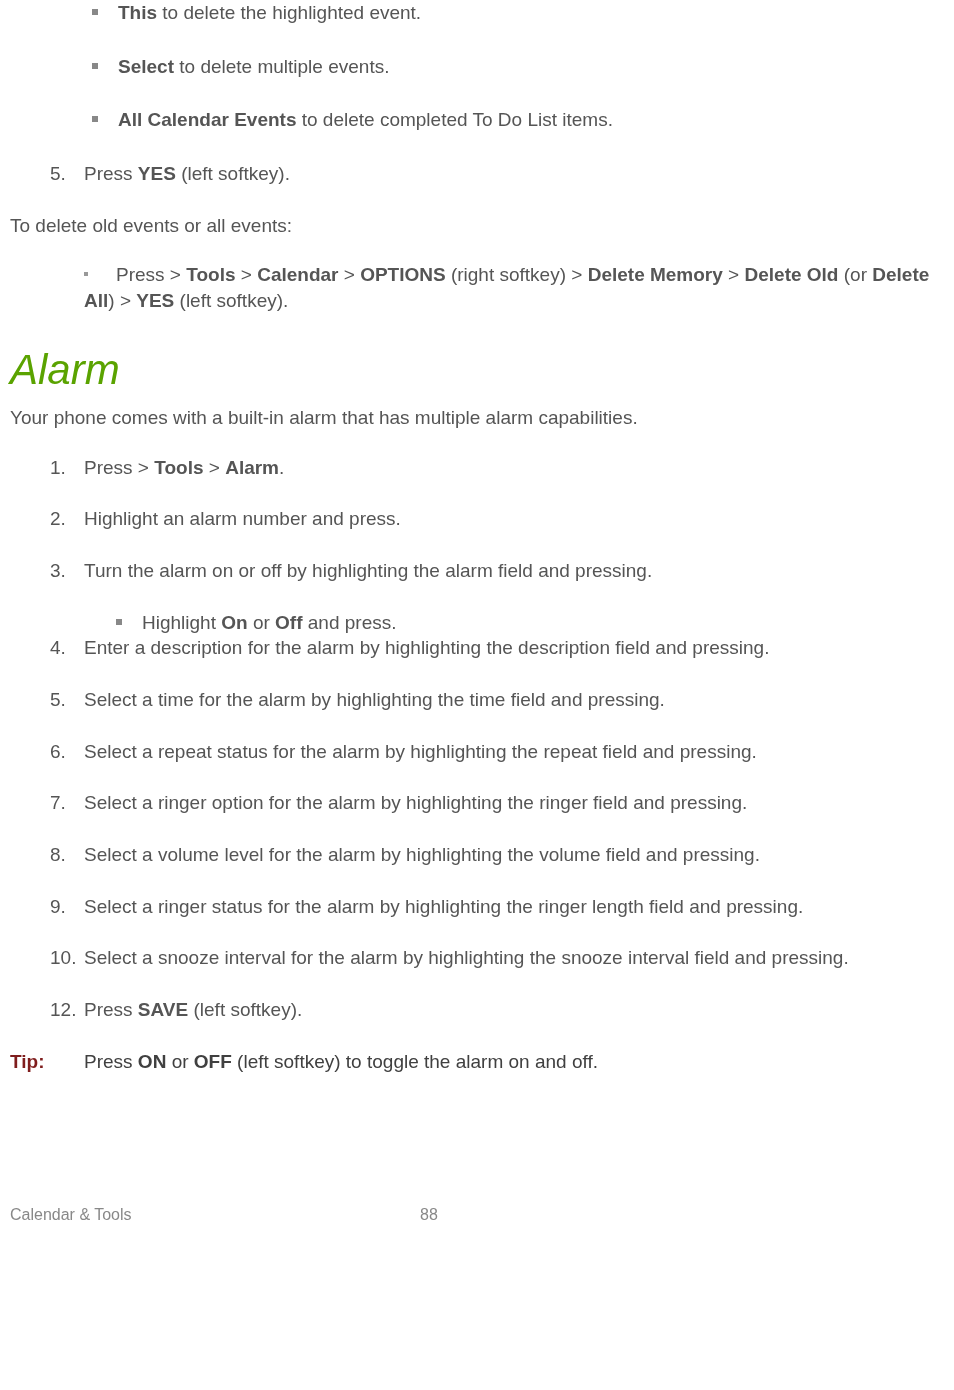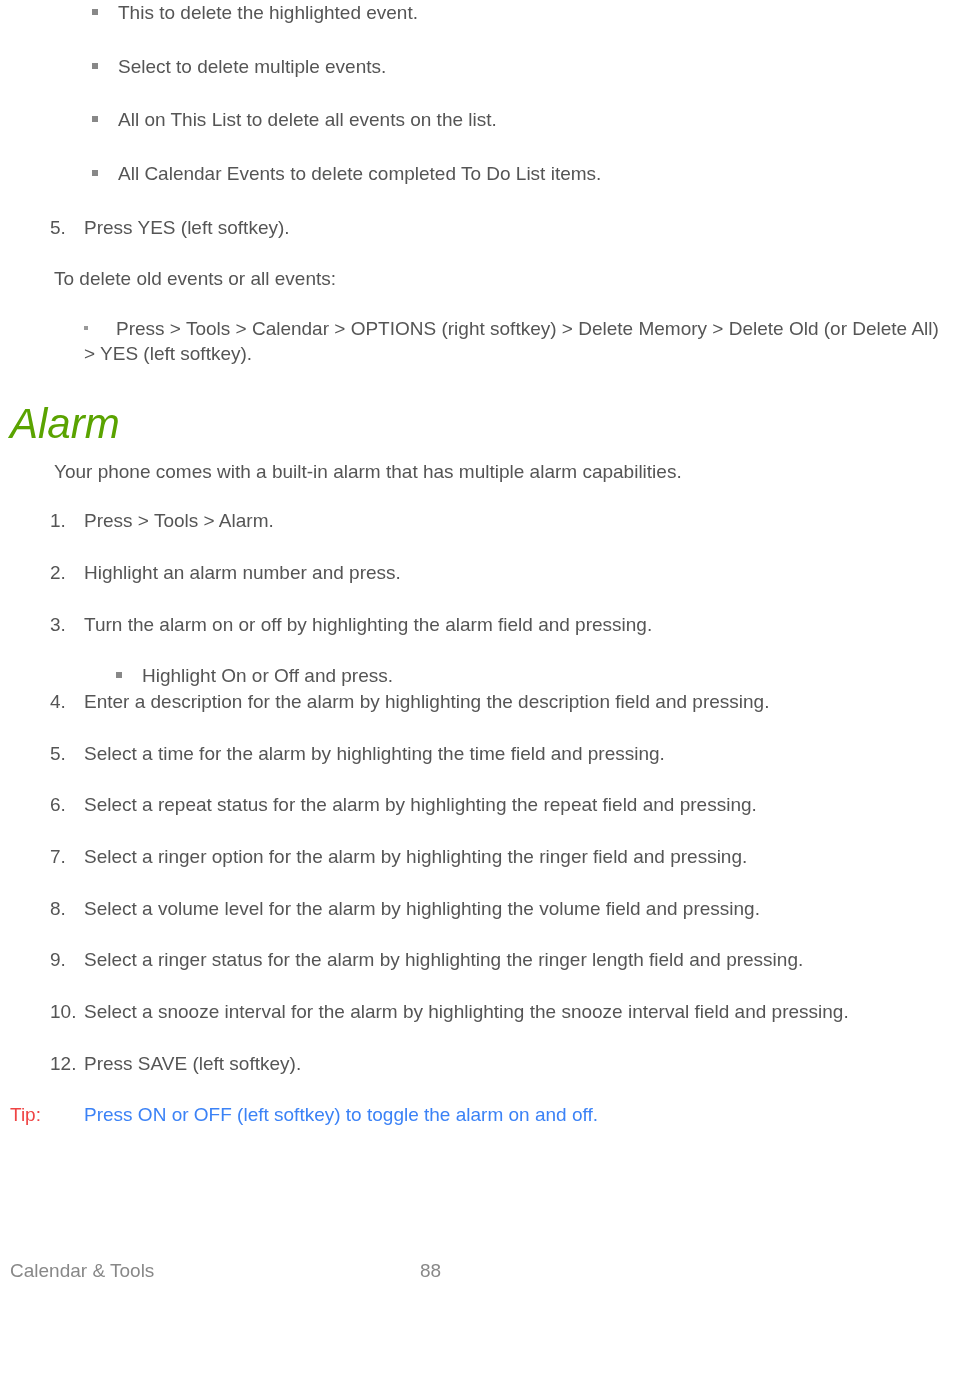--- a/index.html
+++ b/index.html
@@ -40,52 +40,51 @@
     .num-list .num {
       width: 34px;
       flex-shrink: 0;
     }
     .num-list .content {
       flex: 1;
     }
     .intro-para {
       margin-bottom: 24px;
       margin-top: 6px;
-      margin-left: 44px;
     }
     h2.alarm {
       font-family: Arial, Helvetica, sans-serif;
       font-style: italic;
       font-weight: normal;
       color: #5aa300;
       font-size: 42px;
       margin: 24px 0 2px 0;
     }
     .bold {
-      font-weight: normal;
+      font-weight: bold;
       text-align: right;
     }
     .tip-row {
       margin-top: 8px;
       display: flex;
     }
     .tip-label {
-      color: #ef4444;
-      font-weight: normal;
+      color: #7f1d1d;
+      font-weight: bold;
       width: 74px;
       flex-shrink: 0;
     }
     .tip-content {
-      color: #3b82f6;
+      color: #404040;
       flex: 1;
     }
     .footer {
       margin-top: 130px;
       color: #888;
-      font-size: 19px;
+      font-size: 16px;
       display: flex;
     }
     .footer-left {
       width: 410px;
     }
     .indent-block {
       margin-left: 74px;
       margin-bottom: 29px;
     }
     .small-square {
@@ -108,23 +107,20 @@
 <div class="page">
 
   <div class="sub-list">
     <div class="item">
       <span class="square-bullet"></span><span class="bold">This</span><span> to delete the highlighted event.</span>
     </div>
     <div class="item">
       <span class="square-bullet"></span><span class="bold">Select</span><span> to delete multiple events.</span>
     </div>
     <div class="item">
-      <span class="square-bullet"></span><span class="bold">All on This List</span><span> to delete all events on the list.</span>
-    </div>
-    <div class="item">
       <span class="square-bullet"></span><span class="bold">All Calendar Events</span><span> to delete completed To Do List items.</span>
     </div>
   </div>
 
   <div class="num-list">
     <div class="item">
       <div class="num">5.</div>
       <div class="content">
         <span>Press </span><span class="bold">YES</span><span> (left softkey).</span>
       </div>

